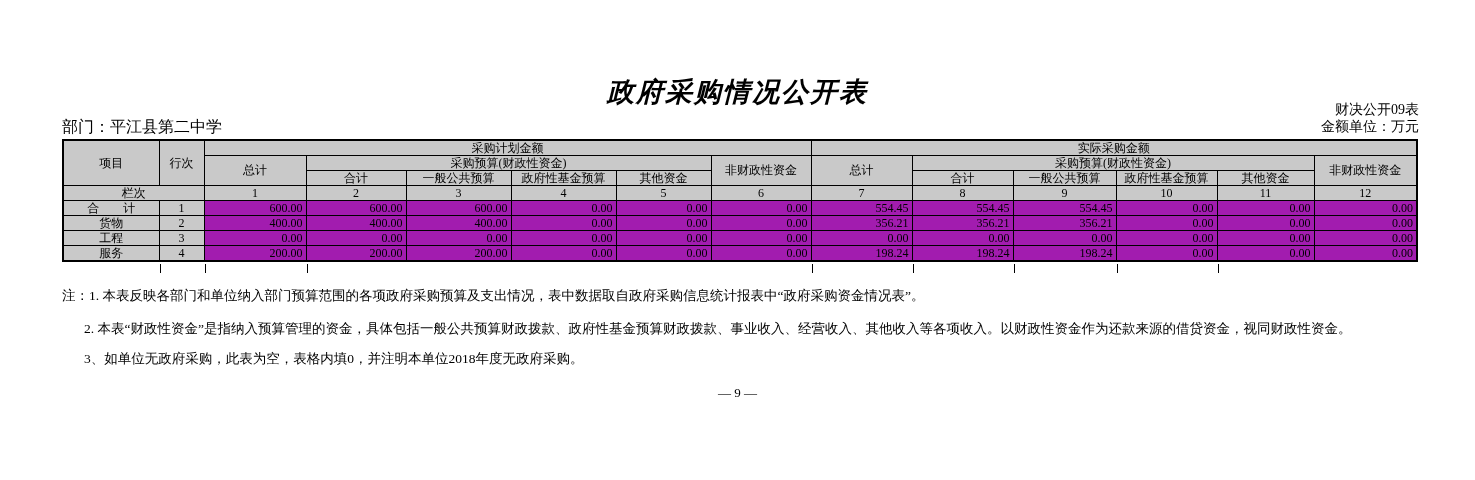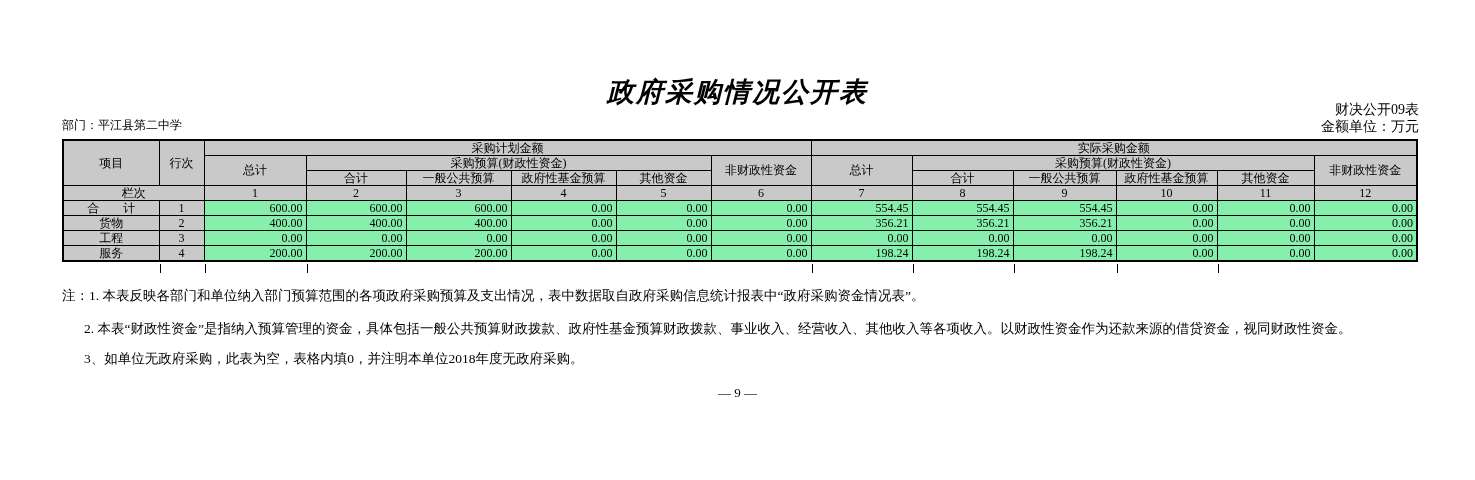--- a/index.html
+++ b/index.html
@@ -6,33 +6,33 @@
   body {
     width:1475px; height:480px; background:#ffffff; position:relative;
     font-family:"Liberation Serif","DejaVu Serif",serif; color:#000;
   }
   .page-title {
     position:absolute; top:74px; left:0; width:100%; text-align:center;
     font-size:27px; font-weight:bold; letter-spacing:2px;font-style:italic;
   }
   .form-code  { position:absolute; top:101px; right:56px; font-size:14px; }
   .unit-label { position:absolute; top:118px; right:56px; font-size:14px; }
-  .department { position:absolute; top:117px; left:62px;  font-size:12px;text-align:center; }
+  .department { position:absolute; top:117px; left:62px;  font-size:16px;text-align:center; }
 
   table.tbl {
     position:absolute; top:139px; left:62px; width:1356px;
     border-collapse:collapse; table-layout:fixed;
     border:2px solid #000;
   }
   table.tbl td {
     border:1px solid #000; font-size:12px; height:14px; line-height:13px;
     padding:0 3px; overflow:hidden; white-space:nowrap; text-align:center;
   }
   table.tbl td.hd  { background:#c9c9c9;margin-left:26px; }
-  table.tbl td.num { background:#86efac; text-align:right; }
+  table.tbl td.num { background:#a21caf; text-align:right; }
 
   .stub { position:absolute; width:1px; height:9px; background:#000; top:264px; }
 
   .note  { position:absolute; font-size:13.5px; white-space:nowrap; }
   .note-1 { left:62px; top:287px; }
   .note-2 { left:84px; top:320px; }
   .note-3 { left:84px; top:350px; }
   .page-num { position:absolute; top:385px; left:0; width:100%; text-align:center; font-size:13px; }
 </style>
 </head>

